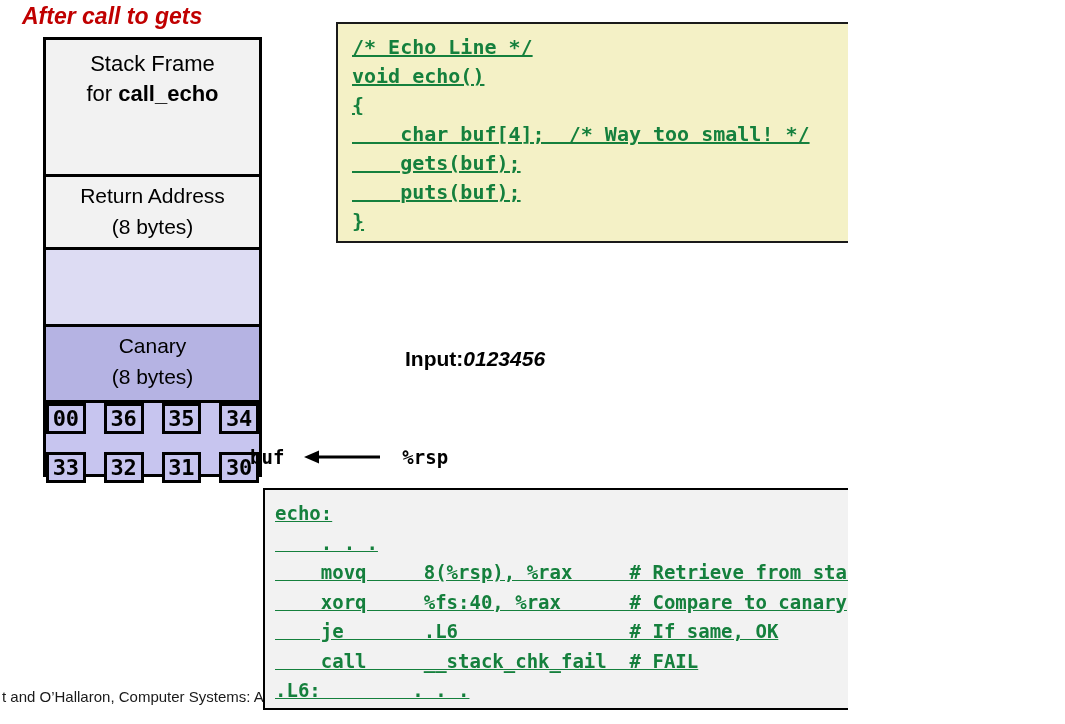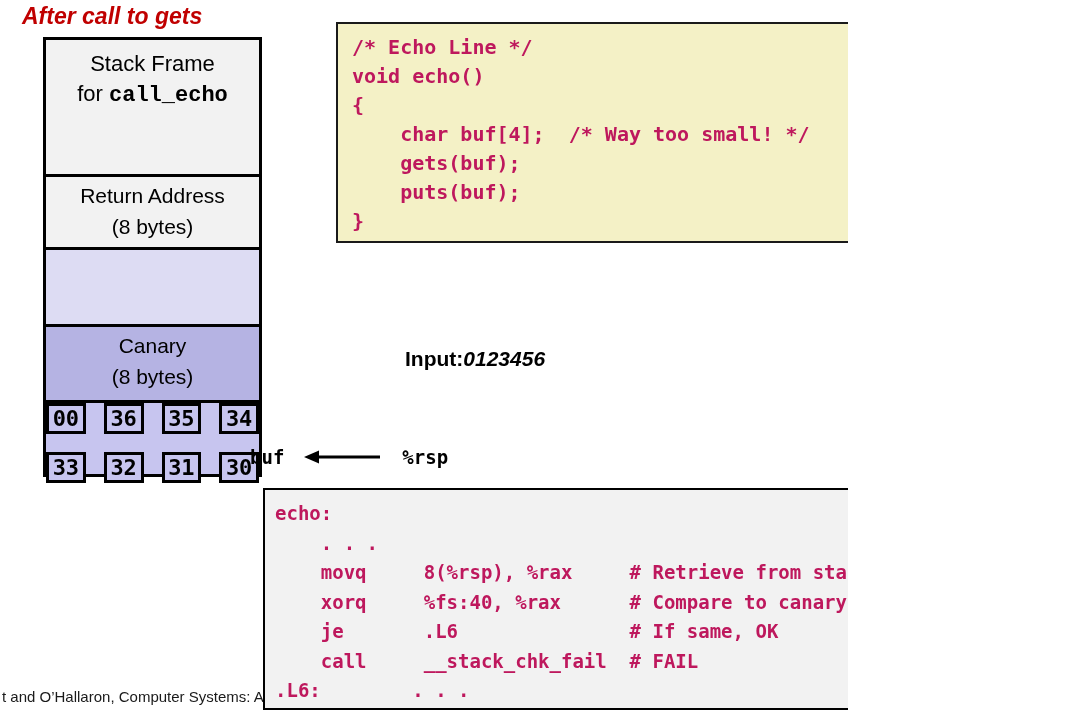--- a/index.html
+++ b/index.html
@@ -28,32 +28,32 @@
   .sec-canary{ height:76px;  background:#b5b3e3; padding-top:3px; font-size:21px; line-height:31px; }
   .cells {
     height:71px; width:100%; background:#c7c5ef;
     display:grid; grid-template-columns:repeat(4,1fr); grid-template-rows:1fr 1fr; gap:18px;
   }
   .cell {
     border:3px solid #000; background:#c7c5ef;
     display:flex; align-items:center; justify-content:center;
     font-family:"DejaVu Sans Mono", monospace; font-weight:bold; font-size:22px;
   }
-  .mono { font-family:Liberation Mono, monospace; font-weight:bold; }
+  .mono { font-family:Liberation Sans, sans-serif; font-weight:bold; }
 
   
   .bufrow {
     left:250px; top:446px; display:flex; align-items:center; gap:20px;
     font-family:"DejaVu Sans Mono", monospace; font-weight:bold; font-size:19px;
   }
 
   
   .codebox {
-    font-family:"DejaVu Sans Mono", monospace; font-weight:bold; color:#be185d;
-    white-space:pre; overflow:hidden;
+    font-family:"DejaVu Sans Mono", monospace; font-weight:bold; color:#15803d;
+    white-space:pre; overflow:hidden;text-decoration:underline;
   }
   .ccode {
     left:336px; top:22px; width:624px; height:221px;
     background:#f4f1c6; border:2px solid #1a1a1a;
     font-size:20px; line-height:29px; padding:9px 0 0 14px;
   }
   .asmcode {
     left:263px; top:488px; width:794px; height:222px;
     background:#f2f2f2; border:2px solid #000;
     font-size:19px; line-height:29.5px; padding:9px 0 16px 10px;

